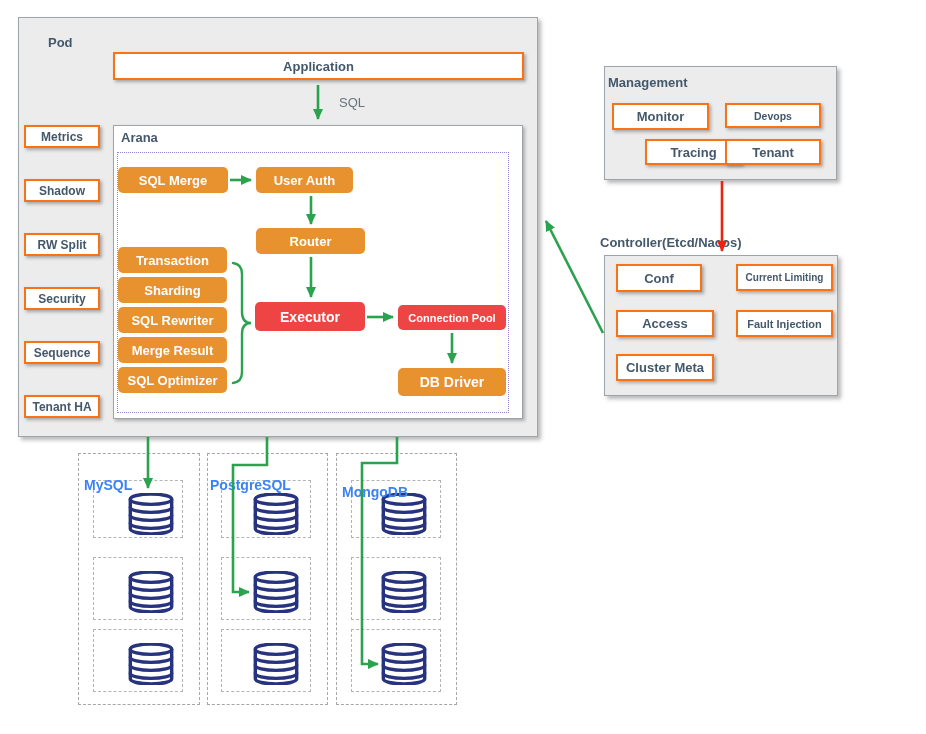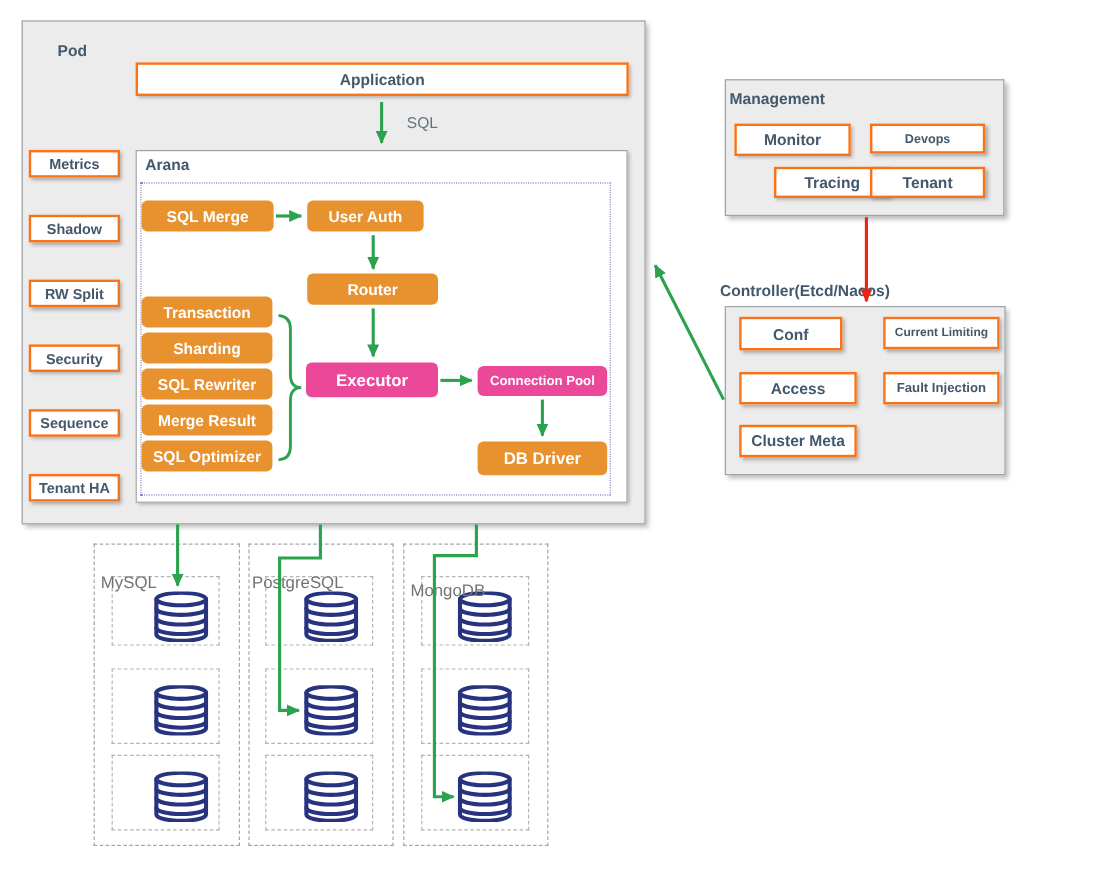--- a/index.html
+++ b/index.html
@@ -4,26 +4,26 @@
 <style>
   html,body{margin:0;padding:0;background:#ffffff;}
   body{font-family:"Liberation Sans","DejaVu Sans",sans-serif;color:#44586B;}
   #stage{position:relative;width:926px;height:734px;background:#fff;overflow:hidden;}
   .abs{position:absolute;box-sizing:border-box;}
   .panel{background:#ECECEC;border:1px solid #9FA4A8;box-shadow:3px 3px 4px rgba(100,100,100,.45);}
   .whitebox{background:#fff;border:2px solid #f97316;box-shadow:2px 2px 3px rgba(100,100,100,.5);
             display:flex;align-items:center;justify-content:center;font-weight:bold;color:#44586B;}
   .node{border-radius:5px;color:#fff;font-weight:bold;display:flex;align-items:center;justify-content:center;
         background:#E8912F;}
-  .node.red{background:#ec4899;}
+  .node.red{background:#ef4444;}
   .lbl{font-weight:bold;color:#44586B;white-space:nowrap;}
   .dotted-region{border:1px dotted #9185D2;}
   .dash-outer{border:1px dashed #A6A6A6;}
   .dash-inner{border:1px dashed #B4B4B4;}
-  .dblabel{font-weight:normal;font-size:14px;color:#737373;z-index:6;white-space:nowrap;}
+  .dblabel{font-weight:bold;font-size:14px;color:#3b82f6;z-index:6;white-space:nowrap;}
   .cyl{width:46px;height:42px;z-index:5;}
 
   
   #pod-panel{left:18px;top:17px;width:520px;height:420px;}
   #pod-label{left:48px;top:35px;font-size:13px;}
   #app-box{left:113px;top:52px;width:411px;height:28px;font-size:13px;}
   #sql-label{left:339px;top:95px;font-size:13px;color:#66747E;font-weight:normal;}
 
   
   .side-item{left:24px;width:76px;height:23px;font-size:12px;}

